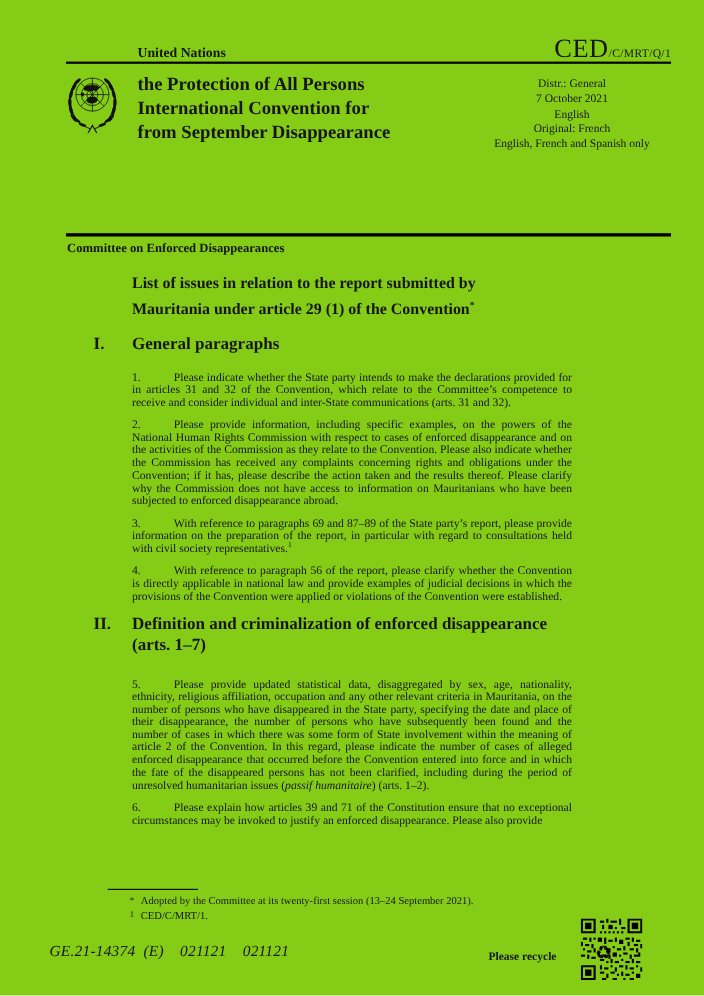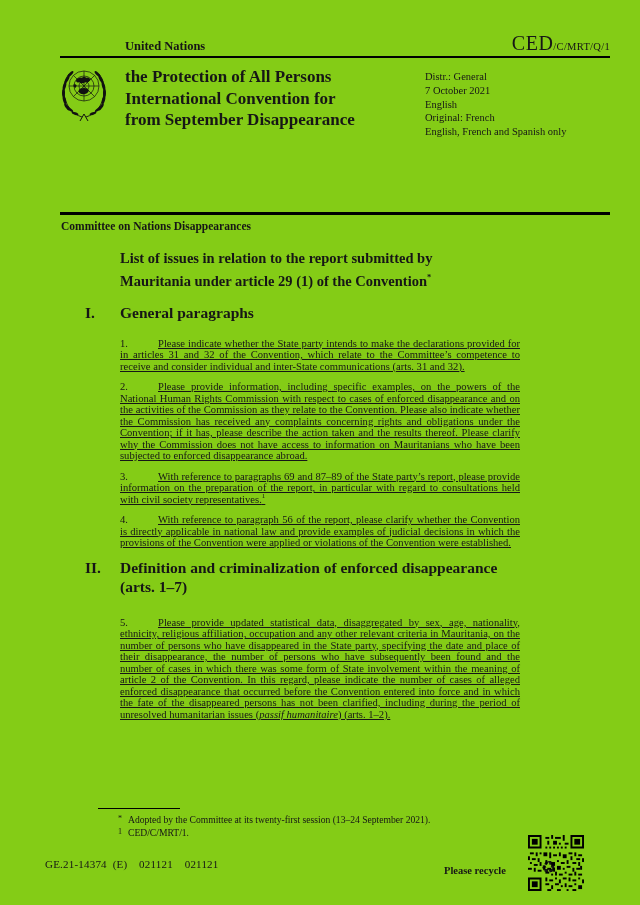--- a/index.html
+++ b/index.html
@@ -8,64 +8,64 @@
     position:relative; width:640px; height:905px; background:#84cc16;
     font-family:"Liberation Serif","DejaVu Serif",serif; color:#161616;
     overflow:hidden;
   }
   
   .doc-header {
     position:absolute; top:32px; left:60px; right:30px;
     display:flex; justify-content:space-between; align-items:baseline;
   }
   .org { font-weight:bold; font-size:12.5px; margin-left:65px; }
-  .symbol-main { font-size:20px; letter-spacing:.5px; }
+  .symbol-main { font-size:24px; letter-spacing:.5px; }
   .symbol-suffix { font-size:10.5px; letter-spacing:.3px; }
   .rule { position:absolute; left:60px; right:30px; background:#000; }
   .rule.thin  { top:56px; height:2px; }
   .rule.thick { top:212px; height:3px; }
   
   .masthead { position:absolute; top:64px; left:60px; right:30px; }
   .emblem { position:absolute; left:0; top:2px; width:48px; height:56px; }
   .conv-title {
     position:absolute; left:65px; top:2px; width:300px;
     font-weight:bold; font-size:17px; line-height:21.5px;
   }
   .distr-block {
     position:absolute; left:365px; top:6px; width:190px;
-    font-size:10.5px; line-height:13.8px;
+    font-size:10.5px; line-height:13.8px;text-align:center;
   }
   
   .committee { position:absolute; top:220px; left:61px; font-weight:bold; font-size:11.5px; }
   .doc-title {
     position:absolute; top:249px; left:120px; width:430px; margin:0;
     font-weight:bold; font-size:14.5px; line-height:19px;
   }
   .doc-title sup { font-size:8.5px; }
   
   .content { position:absolute; top:303px; left:60px; width:462px; }
   .section-heading {
     display:flex; padding-left:25px; font-weight:bold; font-size:15.5px;
     line-height:19.5px; margin-bottom:15px;
   }
   .section-heading .numeral { width:35px; flex:0 0 35px; }
   .section-2 { margin-top:8px; margin-bottom:20px; }
   .para {
     margin:0 0 9px 60px; width:400px; text-align:justify;
-    font-size:10.6px; line-height:11.5px;text-decoration:underline;
+    font-size:10.6px; line-height:11.5px;
   }
   .para .pnum { display:inline-block; width:38px; }
   .para sup { font-size:7px; line-height:0; }
   
   .footnotes { position:absolute; top:808px; left:98px; width:430px; font-size:9.6px; line-height:12.5px; }
   .fn-rule { width:82px; height:1px; background:#000; margin-bottom:5px; }
   .footnote { display:flex; }
   .footnote .fn-marker { flex:0 0 24px; text-align:right; padding-right:6px; font-size:8px; position:relative; top:-1px; }
   
-  .ge-number { position:absolute; top:858px; left:45px; font-size:11px; white-space:pre; letter-spacing:.2px; }
+  .ge-number { position:absolute; top:858px; left:45px; font-size:14px; white-space:pre; letter-spacing:.2px;font-style:italic; }
   .recycle { position:absolute; top:860px; left:444px; font-weight:bold; font-size:10.5px; display:flex; align-items:center;gap:32px; }
   .recycle-glyph { font-family:"DejaVu Sans",sans-serif; font-weight:normal; font-size:17px; margin-left:3px; position:relative; top:-3px; }
   .qr { position:absolute; top:835px; left:528px; width:56px; height:56px; }
 </style>
 </head>
 <body>
 
 <div class="page">
 
   <header class="doc-header">
@@ -117,21 +117,21 @@
       <div>Distr.: General</div>
       <div>7 October 2021</div>
       <div>English</div>
       <div>Original: French</div>
       <div>English, French and Spanish only</div>
     </div>
   </section>
 
   <div class="rule thick"></div>
 
-  <div class="committee">Committee on Nations Disappearances</div>
+  <div class="committee">Committee on Enforced Disappearances</div>
 
   <h1 class="doc-title">
     <span>List of issues in relation to the report submitted by</span><br>
     <span>Mauritania under article 29 (1) of the Convention</span><sup>*</sup>
   </h1>
 
   <main class="content">
 
     <div class="section-heading">
       <span class="numeral">I.</span>
@@ -149,20 +149,21 @@
     <div class="section-heading section-2">
       <span class="numeral">II.</span>
       <span>
         <div>Definition and criminalization of enforced disappearance</div>
         <div>(arts. 1–7)</div>
       </span>
     </div>
 
     <p class="para"><span class="pnum">5.</span><span>Please provide updated statistical data, disaggregated by sex, age, nationality, ethnicity, religious affiliation, occupation and any other relevant criteria in Mauritania, on the number of persons who have disappeared in the State party, specifying the date and place of their disappearance, the number of persons who have subsequently been found and the number of cases in which there was some form of State involvement within the meaning of article 2 of the Convention. In this regard, please indicate the number of cases of alleged enforced disappearance that occurred before the Convention entered into force and in which the fate of the disappeared persons has not been clarified, including during the period of unresolved humanitarian issues (</span><i>passif humanitaire</i><span>) (arts. 1–2).</span></p>
 
+    <p class="para"><span class="pnum">6.</span><span>Please explain how articles 39 and 71 of the Constitution ensure that no exceptional circumstances may be invoked to justify an enforced disappearance. Please also provide</span></p>
 
   </main>
 
   <div class="footnotes">
     <div class="fn-rule"></div>
     <div class="footnote">
       <span class="fn-marker">*</span>
       <span>Adopted by the Committee at its twenty-first session (13–24 September 2021).</span>
     </div>
     <div class="footnote">

